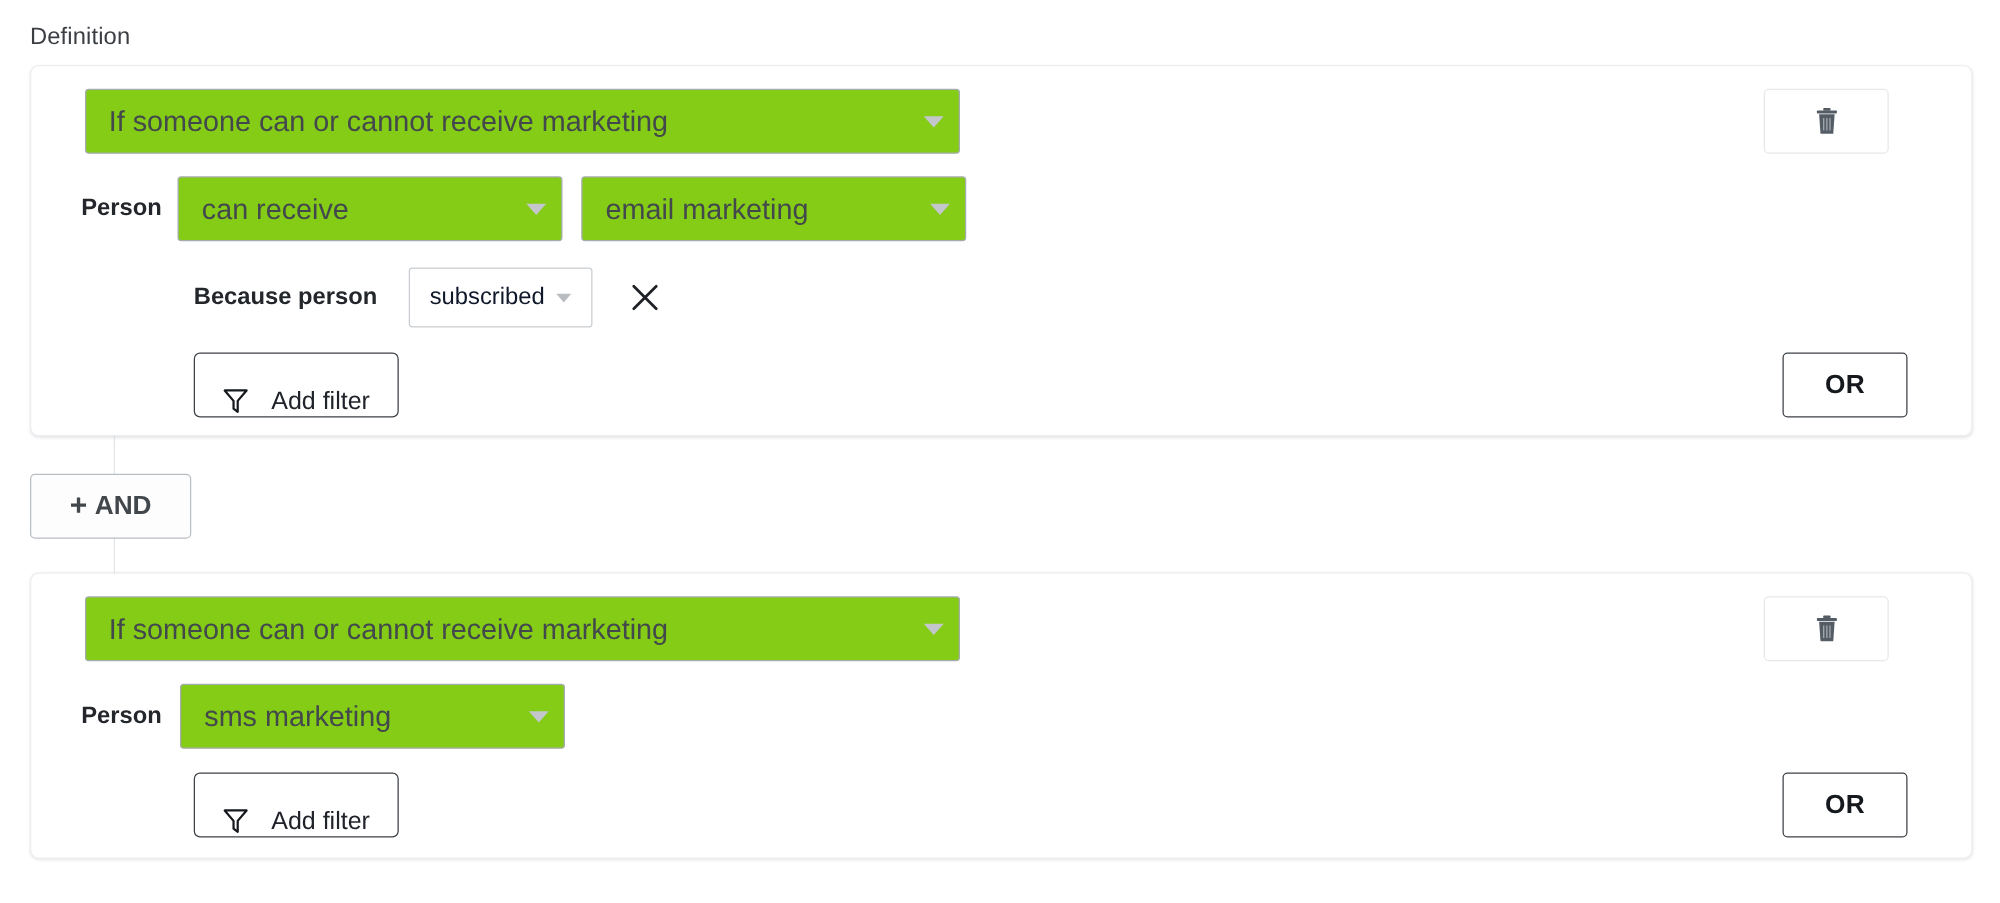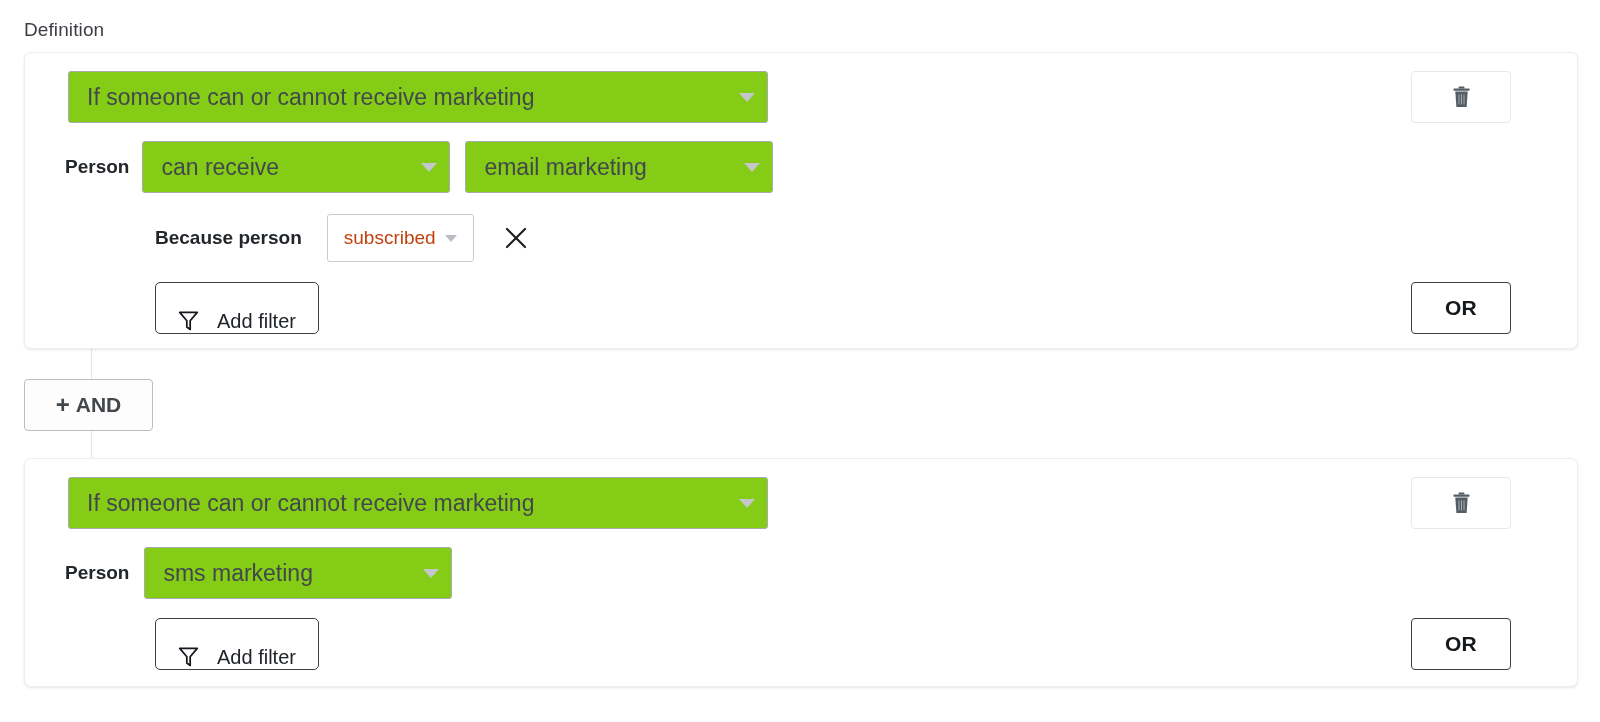--- a/index.html
+++ b/index.html
@@ -116,21 +116,21 @@
 
   .reason-select {
     height: 46px;
     border: 1px solid #c9cdd1;
     border-radius: 3px;
     background: #fff;
     display: inline-flex;
     align-items: center;
     padding: 0 16px;
     font-size: 19px;
-    color: #c2410c;
+    color: #0f172a;
     white-space: nowrap;
   }
 
   
   .x-btn {
     width: 34px;
     height: 34px;
     display: flex;
     align-items: center;
     justify-content: center;
@@ -184,20 +184,21 @@
     background: #ffffff;
     display: flex;
     align-items: center;
     justify-content: center;
     font-size: 21px;
     font-weight: 700;
     color: #15181c;
     letter-spacing: 0.3px;
     cursor: pointer;
     font-family: "Liberation Sans", sans-serif;
+    margin-left: 15px;
   }
 
   
   .btn-and {
     position: absolute;
     left: 24px;
     top: 379px;
     width: 129px;
     height: 52px;
     box-sizing: border-box;

